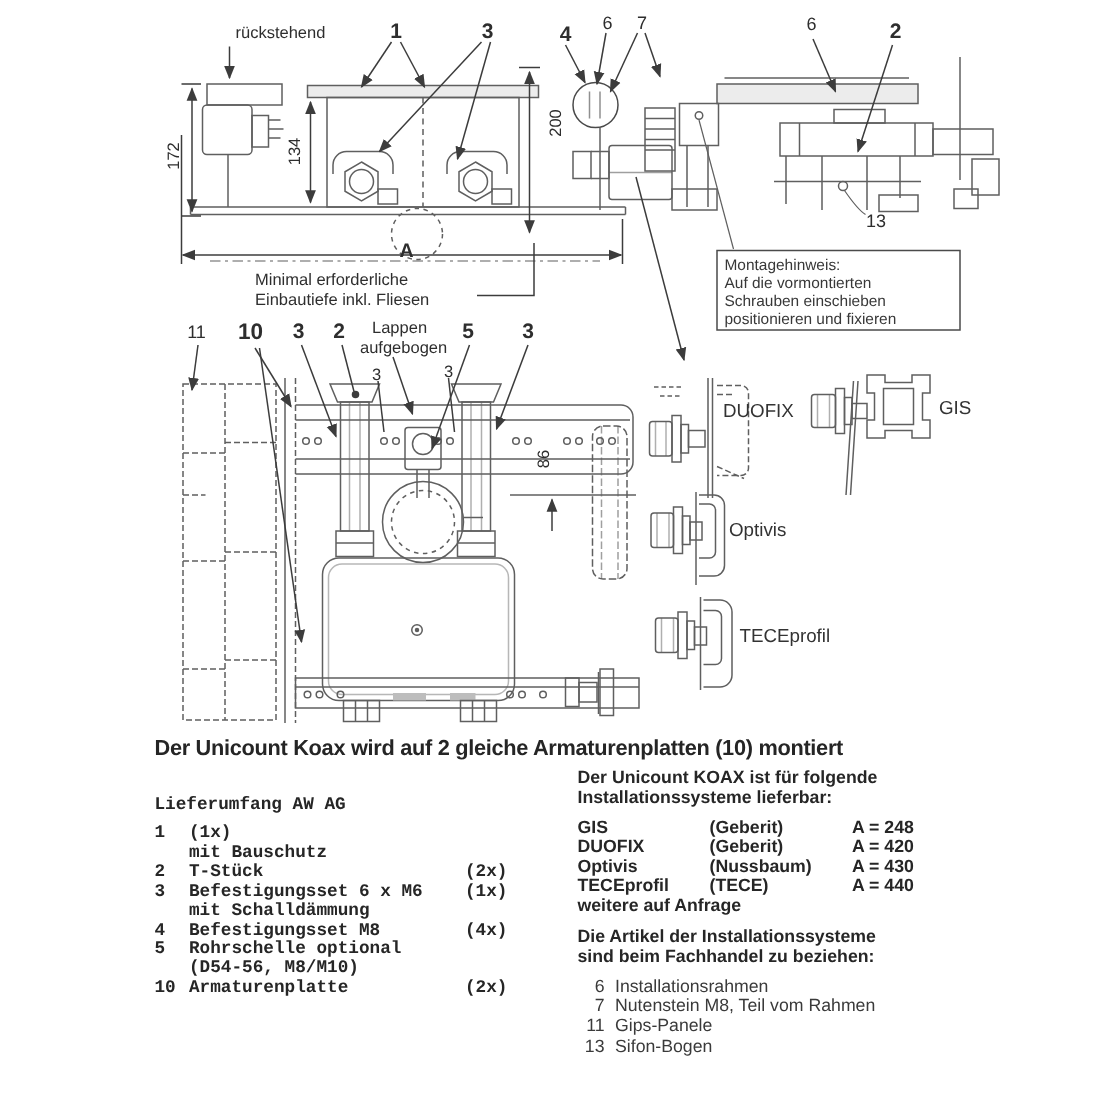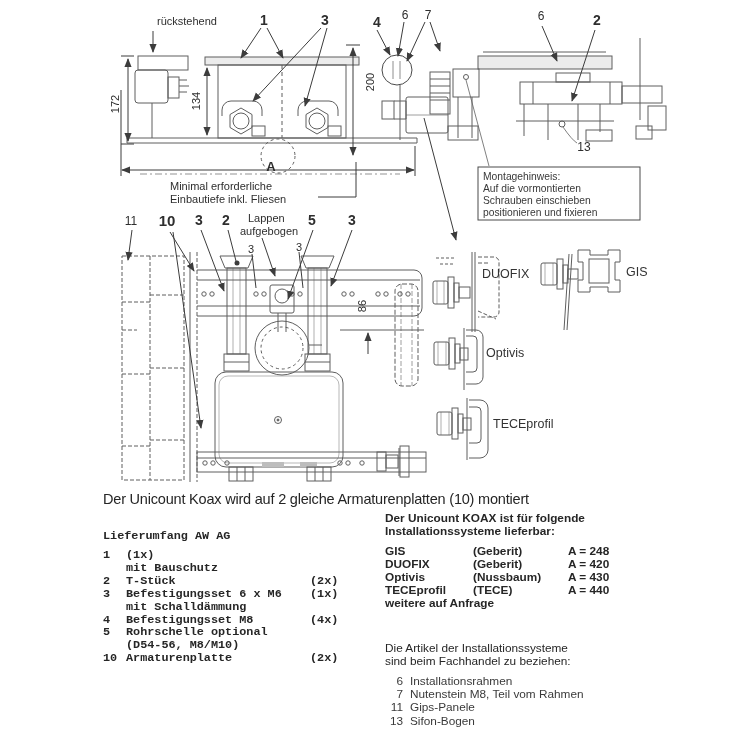--- a/index.html
+++ b/index.html
@@ -11,36 +11,36 @@
   svg text{font-family:"Liberation Sans", sans-serif;fill:#2e2e2e;}
   .t-b14{font-size:14px;font-weight:bold;}
   .t-b15{font-size:15px;font-weight:bold;}
   .t-b13{font-size:13px;font-weight:bold;}
   .t-r12{font-size:12px;}
   .t-r11{font-size:11px;}
   .t-hint{font-size:10.3px;fill:#383838;}
   .t-det{font-size:12.5px;fill:#333;}
   .headline{
     position:absolute;left:103px;top:491px;width:600px;
-    font-size:14.5px;font-weight:normal;color:#252525;letter-spacing:-0.2px;
+    font-size:14.5px;font-weight:bold;color:#252525;letter-spacing:-0.2px;
   }
   .col-left{position:absolute;left:103px;top:530px;width:300px;
     font-size:11.8px;font-weight:bold;color:#262626;font-family:Liberation Mono, monospace;}
   .col-left .title{line-height:13px;margin-bottom:6px;}
   .lrow{display:flex;line-height:12.9px;}
   .lrow .num{width:23px;}
   .lrow .txt{width:184px;}
   .col-right{position:absolute;left:385px;top:512px;width:350px;font-size:11.8px;color:#262626;}
   .col-right .intro{font-weight:bold;line-height:12.5px;}
   .sysrows{margin-top:8px;}
   .srow{display:flex;font-weight:bold;line-height:13px;}
   .srow .sname{width:88px;}
   .srow .sbrand{width:95px;}
   .more{font-weight:bold;line-height:13px;}
-  .note{margin-top:32px;font-weight:normal;line-height:12.8px;}
+  .note{margin-top:8px;font-weight:bold;line-height:12.8px;}
   .partrows{margin-top:7px;color:#3a3a3a;}
   .prow{display:flex;line-height:13.4px;}
   .prow .pnum{width:18px;text-align:right;margin-right:7px;}
 </style>
 </head>
 <body>
 
 <div id="stage">
 
   <svg width="746" height="492" viewBox="0 0 746 492">

